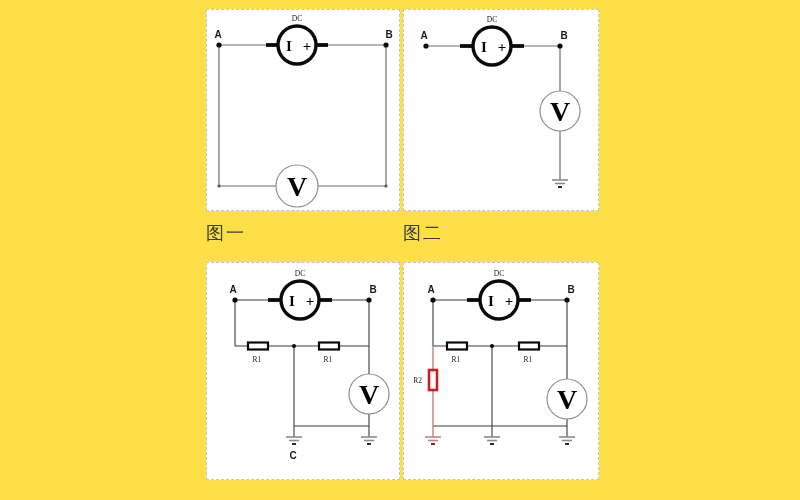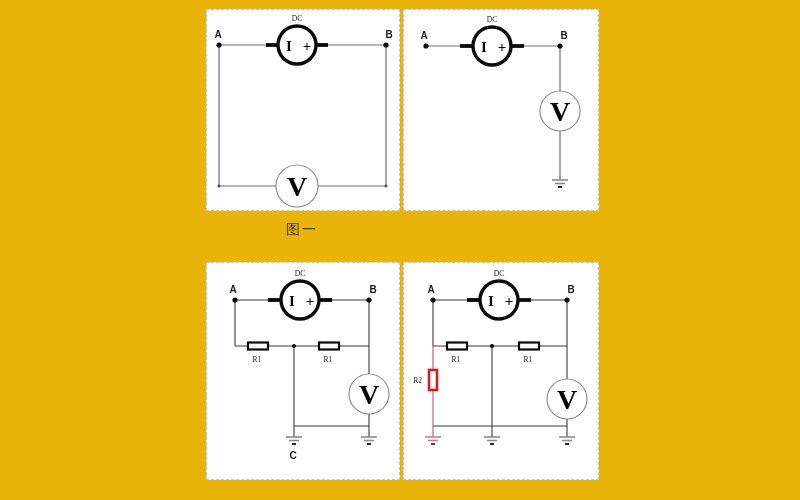--- a/index.html
+++ b/index.html
@@ -1,21 +1,21 @@
 <!DOCTYPE html>
 <html><head>
 <meta charset="utf-8">
 <style>
   html,body{margin:0;padding:0;background:#ffffff;}
-  .stage{position:relative;width:800px;height:500px;background:#eab308;overflow:hidden;
+  .stage{position:relative;width:800px;height:500px;background:#fde047;overflow:hidden;
          font-family:"Liberation Sans",sans-serif;}
   .panel{position:absolute;border:1px dashed #c4c4c4;background:#fff;}
   .panel svg{position:absolute;left:0;top:0;}
-  .caption{position:absolute;text-align:center;font-family:"Liberation Serif",serif;
-           font-size:14px;color:#3a3a3a;letter-spacing:2px;}
+  .caption{position:absolute;text-align:left;font-family:"Liberation Serif",serif;
+           font-size:18px;color:#3a3a3a;letter-spacing:2px;}
   
   .wire{stroke:#6e6e6e;stroke-width:1.2;fill:none;}
   .wire-dk{stroke:#3a3a3a;stroke-width:1.1;fill:none;}
   .stub{stroke:#0a0a0a;stroke-width:3.8;fill:none;}
   .src-circle{stroke:#0a0a0a;stroke-width:3.4;fill:#ffffff;}
   .v-circle{stroke:#8f8f8f;stroke-width:1.2;fill:#ffffff;}
   .res{stroke:#0a0a0a;stroke-width:2.2;fill:#ffffff;}
   .node{fill:#0a0a0a;}
   .node-sm{fill:#555;}
   .gnd{stroke:#8a8a8a;stroke-width:1.6;}
@@ -83,20 +83,21 @@
       <circle class="v-circle" cx="156" cy="101" r="20"></circle>
       <text class="v-txt" x="156" y="111" text-anchor="middle">V</text>
 
       <g>
         <line class="gnd" x1="148" y1="170" x2="164" y2="170"></line>
         <line class="gnd" x1="151" y1="173.5" x2="161" y2="173.5"></line>
         <line class="gnd-b" x1="154" y1="177" x2="158" y2="177"></line>
       </g>
     </svg>
   </div>
+  <div class="caption" style="left:403px;top:221px;width:194px;">图二</div>
 
   <div class="panel" style="left:206px;top:262px;width:192px;height:216px;">
     <svg width="192" height="216" viewBox="0 0 192 216">
 
       <line class="wire-dk" x1="28" y1="37" x2="62" y2="37"></line>
       <line class="wire-dk" x1="124" y1="37" x2="162" y2="37"></line>
 
       <line class="wire-dk" x1="28" y1="37" x2="28" y2="83"></line>
       <line class="wire-dk" x1="28" y1="83" x2="162" y2="83"></line>
 

